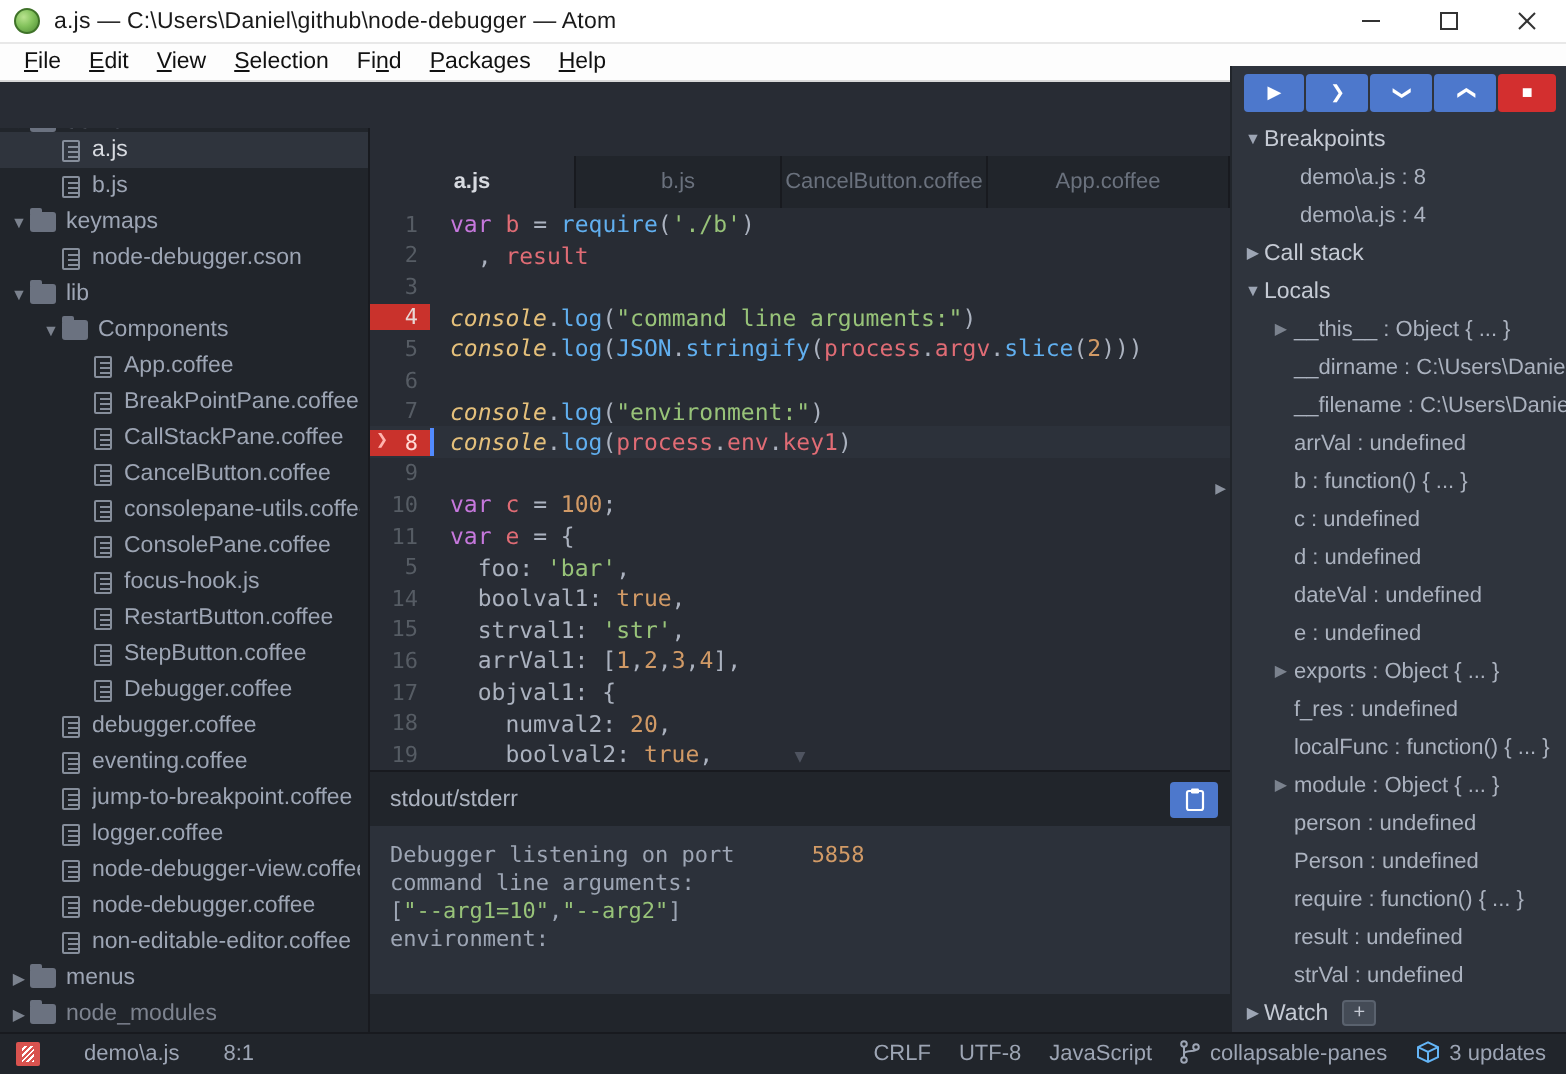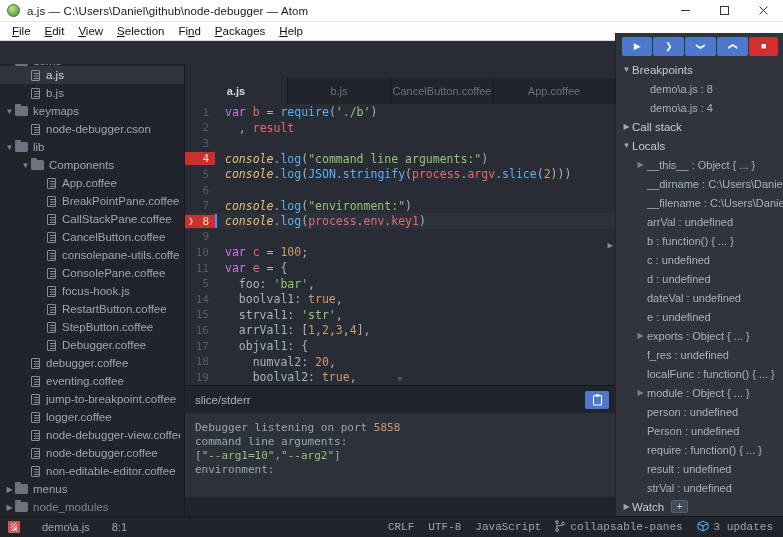--- a/index.html
+++ b/index.html
@@ -150,21 +150,21 @@
   .console-title { font-size: 11.5px; color: #abb2bf; flex: 1 1 auto; }
   .clear-btn {
     width: 24px; height: 18px; background: #4d78cc; border-radius: 2px;
     display: flex; align-items: center; justify-content: center;
   }
   .console-body {
     flex: 1 1 auto; padding: 8px 10px; background: #2c313a;
     font-family: "DejaVu Sans Mono", monospace; font-size: 11px;
     color: #9da5b4; line-height: 14px; overflow: hidden;
   }
-  .console-body .on { color: #d19a66; }
+  .console-body .on { color: #d19a66; margin-left: 32px; }
   .console-body .gn { color: #98c379; }
   .console-foot { height: 19px; flex: 0 0 19px; background: #21252b; }
 
   
   .debugpanel {
     width: 168px; flex: 0 0 168px; background: #2f343d; overflow: hidden;
     border-left: 1px solid #21252b; position: relative;
   }
   .dbg-toolbar { display: flex; padding: 4px 5px 4px 6px; gap: 1px; }
   .dbg-btn {
@@ -199,21 +199,21 @@
   }
   .sb-left { display: flex; align-items: center; gap: 22px; }
   .sb-right { margin-left: auto; display: flex; align-items: center; gap: 14px; }
   .sb-mark {
     width: 12px; height: 12px; background: #d9534f; position: relative; border-radius: 1px;
   }
   .sb-mark::after{
     content:""; position:absolute; left:3px; top:2px; width:6px; height:8px;
     background: repeating-linear-gradient(135deg,#d9534f 0 1px,#fff 1px 2px);
   }
-  .sb-item { display: flex; align-items: center; gap: 5px; white-space: nowrap; font-family: Liberation Mono, monospace; }
+  .sb-item { display: flex; align-items: center; gap: 5px; white-space: nowrap; }
 </style>
 </head>
 <body>
 
 <div id="app">
 
   <div class="titlebar">
     <span class="tb-icon"></span>
     <span class="tb-title">a.js — C:\Users\Daniel\github\node-debugger — Atom</span>
     <span class="tb-spacer"></span>
@@ -446,21 +446,21 @@
             <div class="code-line"><div class="gutter"><span>17</span></div><div class="code-txt"><span class="prop">  objval1: {</span></div></div>
             <div class="code-line"><div class="gutter"><span>18</span></div><div class="code-txt"><span class="prop">    numval2: </span><span class="num">20</span><span class="pun">,</span></div></div>
             <div class="code-line"><div class="gutter"><span>19</span></div><div class="code-txt"><span class="prop">    boolval2: </span><span class="bool">true</span><span class="pun">,</span></div></div>
           </div>
         <div class="editor-scroll-down">▼</div>
         <div class="pane-handle">▶</div>
       </div>
 
       <div class="console">
         <div class="console-head">
-          <span class="console-title">slice/stderr</span>
+          <span class="console-title">stdout/stderr</span>
           <div class="clear-btn">
             <svg width="11" height="12" viewBox="0 0 11 12">
               <rect x="1.5" y="1.5" width="8" height="9.5" rx="1" fill="none" stroke="#fff" stroke-width="1.1"></rect>
               <rect x="3.5" y="0.3" width="4" height="2.4" rx="0.6" fill="#fff"></rect>
             </svg>
           </div>
         </div>
         <div class="console-body" id="consolebody">
             <div><span>Debugger listening on port </span><span class="on">5858</span></div>
             <div><span>command line arguments:</span></div>

